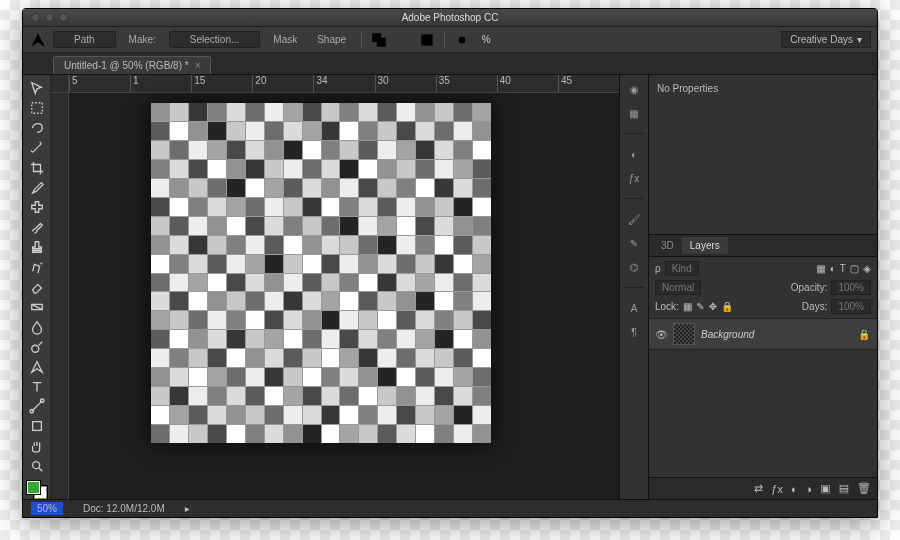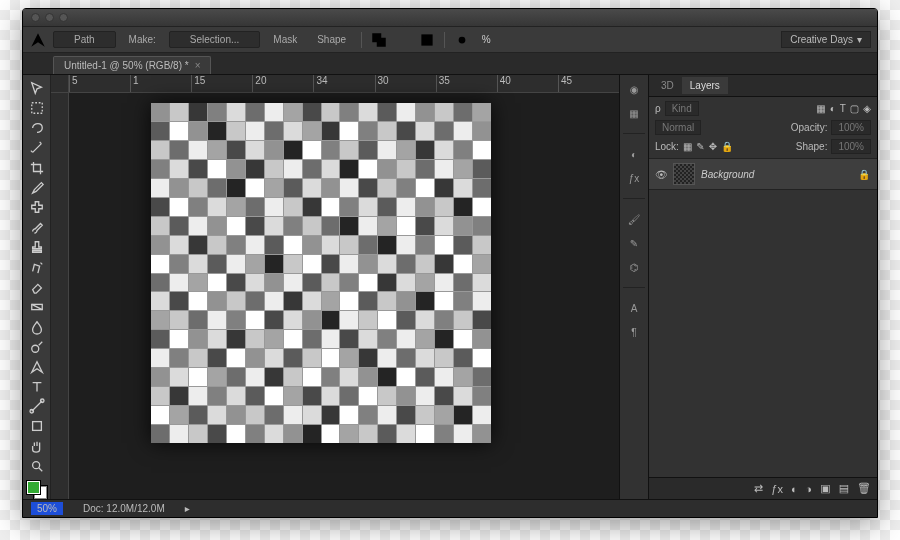--- a/index.html
+++ b/index.html
@@ -60,20 +60,21 @@
 <body>
 
 <div class="win">
 
   <div class="titlebar">
     <div class="traffic">
       <div class="tl"></div>
       <div class="tl"></div>
       <div class="tl"></div>
     </div>
+    <div class="title">Adobe Photoshop CC</div>
   </div>
 
   <div class="optbar">
     <div class="ic">
         <svg viewBox="0 0 16 16">
           <path d="M2 14 L8 2 L14 14 L8 10 Z"></path>
         </svg>
       </div>
     <div class="lbl pill" style="text-transform:capitalize">path</div>
     <div class="lbl">Make:</div>
@@ -584,20 +585,23 @@
         <div class="midsep"></div>
         <div class="mi">🖌</div>
         <div class="mi">✎</div>
         <div class="mi">⌬</div>
         <div class="midsep"></div>
         <div class="mi">A</div>
         <div class="mi">¶</div>
       </div>
 
     <div class="right">
+      <div class="props">
+        <div>No Properties</div>
+      </div>
 
       <div class="layerspanel">
         <div class="p-tabs">
           <div class="p-tab">3D</div>
           <div class="p-tab on">Layers</div>
         </div>
         <div class="l-opts">
           <div class="l-row">
             <span>ρ</span>
               <span class="fld">Kind</span>
@@ -614,21 +618,21 @@
             <span>Opacity:</span>
             <span class="fld">100%</span>
           </div>
           <div class="l-row">
             <span>Lock:</span>
             <span>▦</span>
             <span>✎</span>
             <span>✥</span>
             <span>🔒</span>
             <span style="flex:1"></span>
-            <span>Shape:</span>
+            <span>Days:</span>
             <span class="fld">100%</span>
           </div>
         </div>
         <div class="layerlist">
           <div class="layer">
             <span class="eye">👁</span>
             <div class="thumb"></div>
             <span class="nm">Background</span>
             <span class="lk">🔒</span>
           </div>

